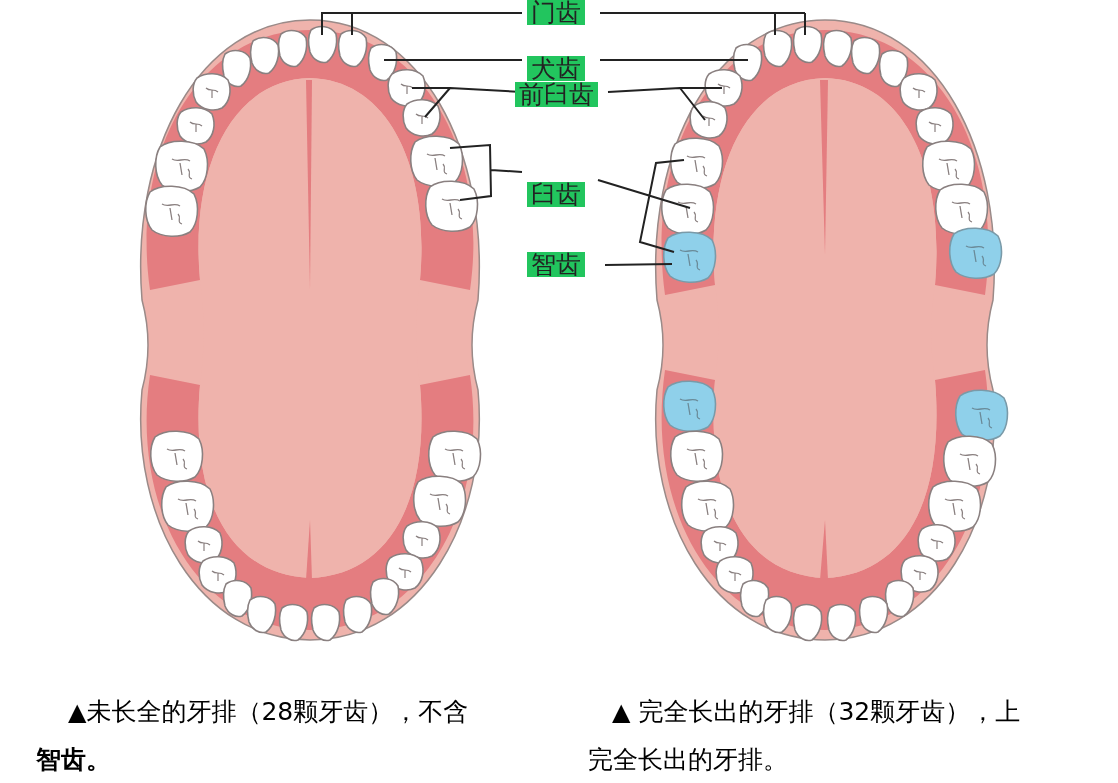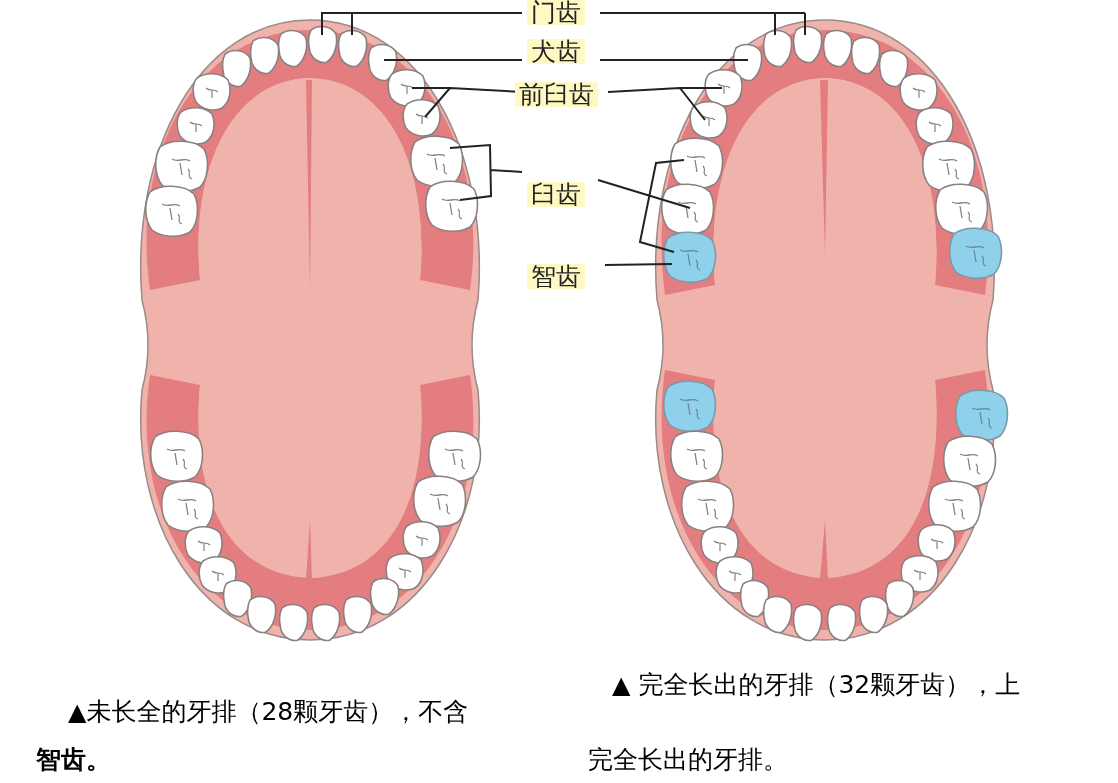--- a/index.html
+++ b/index.html
@@ -1,18 +1,18 @@
 <!DOCTYPE html>
 <html><head>
 <meta charset="utf-8">
 <style>
   html,body{margin:0;padding:0;background:#ffffff;}
   body{width:1118px;height:783px;position:relative;overflow:hidden;font-family:"DejaVu Sans","Liberation Sans",sans-serif;}
   #diagram{position:absolute;left:0;top:0;width:1118px;height:660px;}
-  .label{position:absolute;font-size:25px;color:#222;line-height:1;background:#fef9c3;padding:0 4px;white-space:nowrap;}
+  .label{position:absolute;font-size:25px;color:#222;line-height:1;background:#22c55e;padding:0 4px;white-space:nowrap;}
   .caption{position:absolute;font-size:25px;color:#000000;line-height:1.2;}
   .tri{font-size:24px;}
 </style>
 </head>
 <body>
 
 <svg id="diagram" viewBox="0 0 1118 660" xmlns="http://www.w3.org/2000/svg">
   <defs>
     <g id="tooth-molar">
       <path d="M-22,-18 C-12,-26 12,-26 22,-16 C28,-4 26,14 18,22 C8,28 -10,28 -20,20 C-28,10 -28,-8 -22,-18 Z" fill="#fff" stroke="#8a8080" stroke-width="1.6"></path>
@@ -129,30 +129,30 @@
     <path d="M608,92 L680,88 L722,88 M680,88 L705,120"></path>
 
     <path d="M450,148 L490,145 L491,196 L460,200 M491,170 L522,172"></path>
     <path d="M684,160 L656,163 L640,242 L674,252 M598,180 L690,208"></path>
 
     <path d="M605,265 L672,264"></path>
   </g>
 </svg>
 
 <div class="label" style="left:527px;top:0px;">门齿</div>
-<div class="label" style="left:527px;top:39px;">犬齿</div>
+<div class="label" style="left:527px;top:56px;">犬齿</div>
 <div class="label" style="left:515px;top:82px;">前臼齿</div>
 <div class="label" style="left:527px;top:182px;">臼齿</div>
-<div class="label" style="left:527px;top:264px;">智齿</div>
+<div class="label" style="left:527px;top:252px;">智齿</div>
 
 <div class="caption" style="left:68px;top:697px;">
   <span class="tri">▲</span><span>未长全的牙排（28颗牙齿），不含</span>
 </div>
 <div class="caption" style="left:36px;top:745px;font-weight:bold;">
   <span>智齿。</span>
 </div>
 
-<div class="caption" style="left:612px;top:670px;">
+<div class="caption" style="left:612px;top:697px;">
   <span class="tri">▲</span> <span>完全长出的牙排（32颗牙齿），上</span>
 </div>
 <div class="caption" style="left:588px;top:745px;">
   <span>完全长出的牙排。</span>
 </div>
 
 </body></html>

